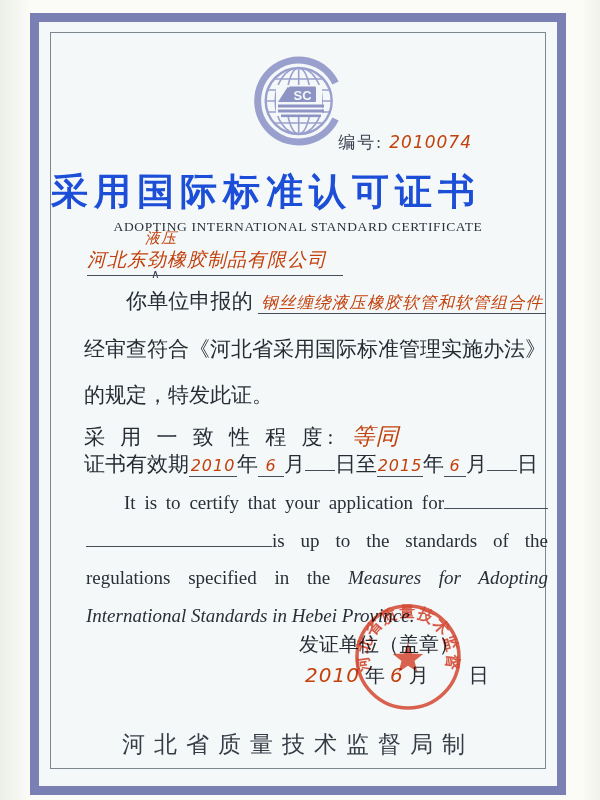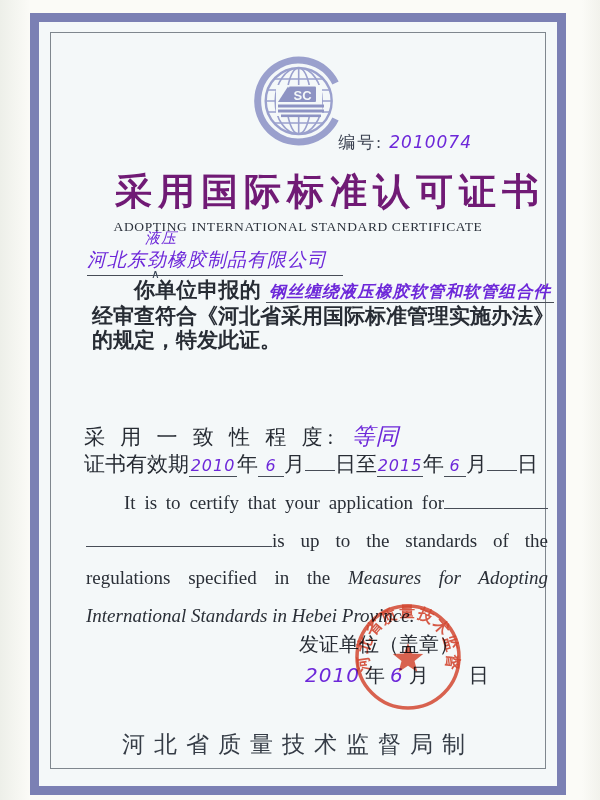--- a/index.html
+++ b/index.html
@@ -17,42 +17,42 @@
     position:absolute;left:11px;top:10px;right:11px;bottom:17px;
     border:1.5px solid #7f878e;
   }
   .abs{position:absolute;}
   
   .logo{left:200px;top:22px;width:100px;height:92px;}
   
   .serial{top:98px;right:73px;font-size:17px;letter-spacing:2px;color:#3a4150;white-space:nowrap;}
   
   .hw{
-    font-style:italic;color:#6d28d9;
+    font-style:italic;color:#c2410c;
     font-family:"DejaVu Sans","Liberation Sans",sans-serif;
     letter-spacing:1px;
   }
   .title{
-    top:134px;left:0;width:100%;text-align:right;
-    font-size:37px;font-weight:600;letter-spacing:6px;color:#701a75;white-space:nowrap;
+    top:134px;left:0;width:100%;text-align:left;
+    font-size:37px;font-weight:600;letter-spacing:6px;color:#1d4ed8;white-space:nowrap;
   }
   .subtitle{
     top:186px;left:0;width:100%;text-align:center;
     font-size:13.5px;letter-spacing:0.6px;color:#2c323c;white-space:nowrap;
   }
   .company{left:36px;top:200px;width:256px;}
   .company .ins{position:absolute;left:58px;top:-4px;font-size:15px;}
   .company .caret{position:absolute;left:64px;top:34px;font-size:12px;color:#3c4858;}
   .company .name-line{
     margin-top:14px;padding-bottom:2px;border-bottom:1.5px solid #474d57;
     font-size:19px;white-space:nowrap;
   }
   .apply-par{
-    left:41px;top:245px;width:462px;
-    font-size:21px;line-height:24px;text-indent:2em;text-align:justify;color:#272c34;font-weight:bold;
+    left:33px;top:245px;width:462px;
+    font-size:21px;line-height:46px;text-indent:2em;text-align:justify;color:#272c34;
   }
   .apply-par .product{
     font-size:16.5px;border-bottom:1.5px solid #474d57;padding:0 3px 1px 3px;
   }
   .field{left:33px;white-space:nowrap;color:#272c34;}
   .f-exec{top:334px;font-size:21px;}
   .f-exec .lbl{letter-spacing:5px;}
   .f-exec .val{font-size:18px;margin-left:4px;}
   .f-intl{top:363px;font-size:17.5px;}
   .f-intl .val{font-size:16px;margin-left:6px;}

